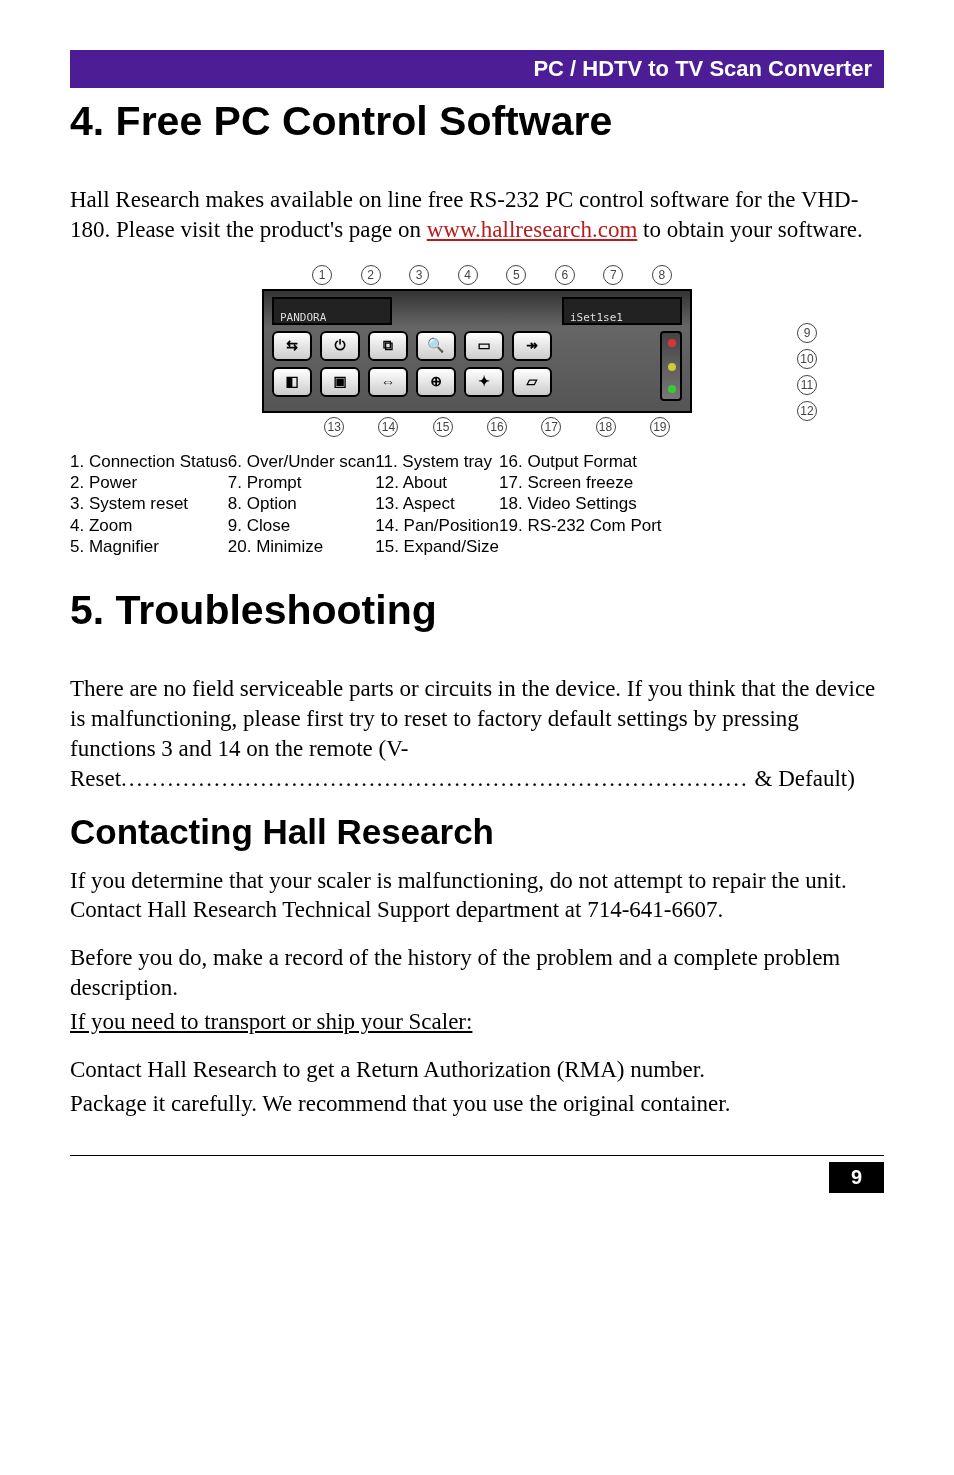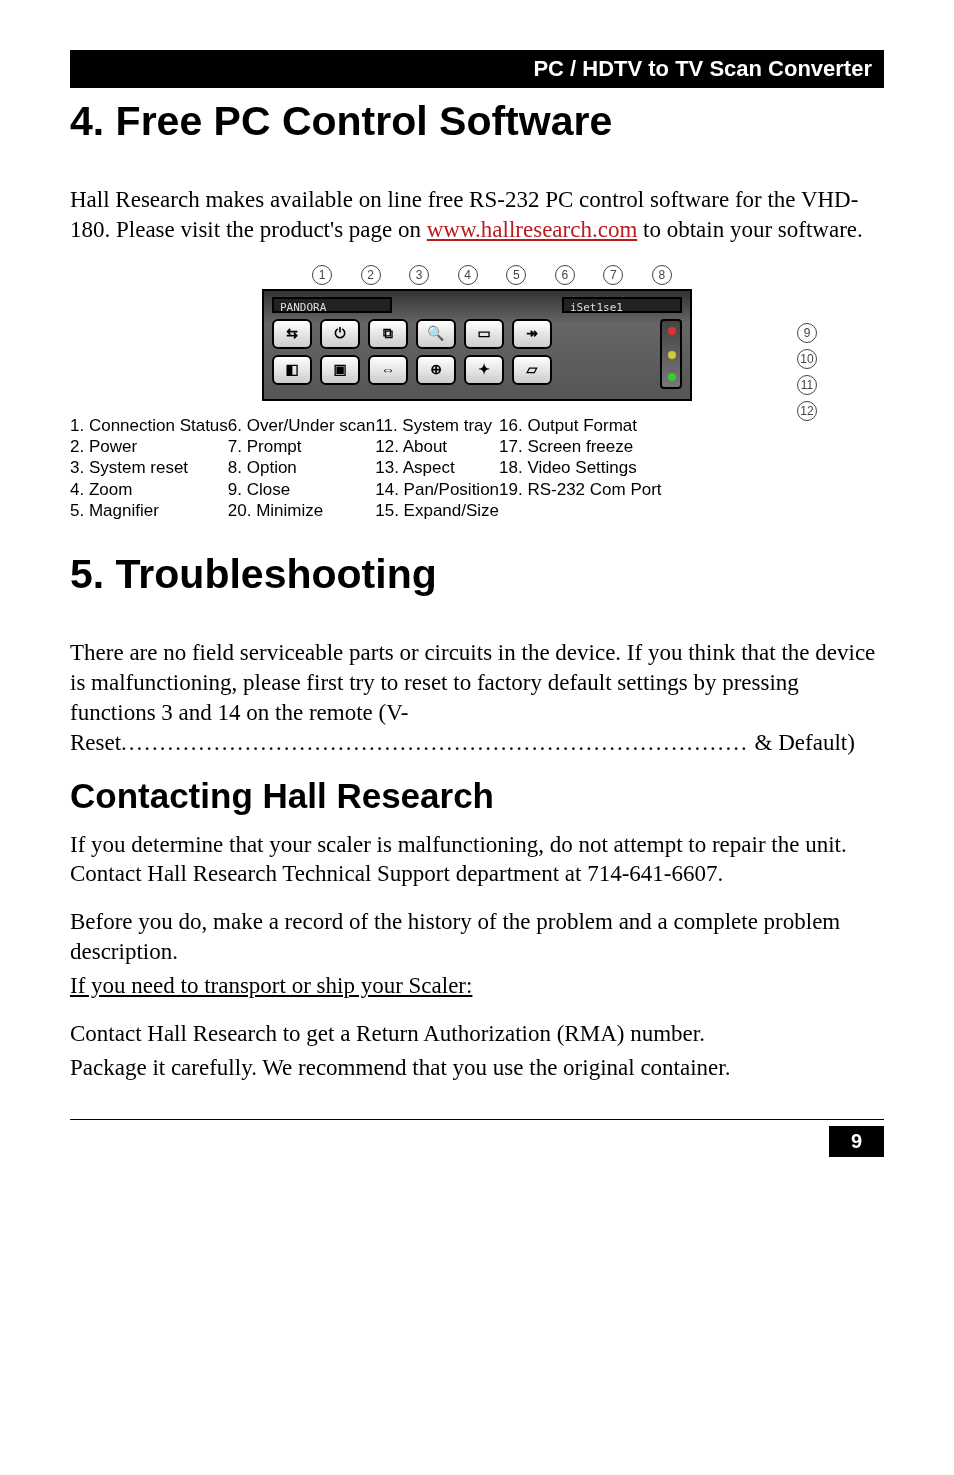--- a/index.html
+++ b/index.html
@@ -1,20 +1,20 @@
 <!DOCTYPE html>
 <html><head>
 <meta charset="utf-8">
 <style>
   * { box-sizing: border-box; margin: 0; padding: 0; }
   html, body { width: 954px; height: 1475px; background: #fff; font-family: "Times New Roman", Times, serif; color: #000; }
   .page { padding: 50px 70px 40px 70px; }
 
   .header-bar {
-    background: #000000;
+    background: #4c1d95;
     color: #fff;
     font-family: Arial, Helvetica, sans-serif;
     font-weight: bold;
     font-size: 22px;
     text-align: right;
     padding: 6px 12px 6px 12px;
     margin-bottom: 8px;
   }
 
   h1.section-title {
@@ -73,21 +73,21 @@
     margin: 0 auto;
     border: 2px solid #000;
     background: linear-gradient(#333, #666 30%, #555);
     padding: 6px 8px 8px 8px;
     position: relative;
   }
   .panel-top-row { display: flex; justify-content: space-between; margin-bottom: 6px; }
   .lcd {
     background: #222; border: 2px solid #000;
     font-family: monospace; font-size: 11px; color: #ddd;
-    padding: 2px 6px; width: 120px; height: 16px; overflow: hidden;
+    padding: 12px 6px; width: 120px; height: 16px; overflow: hidden;
   }
   .btn-row { display: flex; gap: 8px; align-items: center; margin-bottom: 6px; }
   .sq-btn {
     width: 40px; height: 30px;
     background: linear-gradient(#fff,#ccc);
     border: 2px solid #000; border-radius: 6px;
     display: flex; align-items: center; justify-content: center;
     font-size: 14px; font-weight: bold;
   }
   .vbar {
@@ -199,20 +199,29 @@
             </div>
           </div>
           <div class="vbar">
             <div class="dot r"></div>
             <div class="dot y"></div>
             <div class="dot g"></div>
           </div>
         </div>
       </div>
 
+      <div class="callout-row bottom">
+        <span class="circ">13</span>
+        <span class="circ">14</span>
+        <span class="circ">15</span>
+        <span class="circ">16</span>
+        <span class="circ">17</span>
+        <span class="circ">18</span>
+        <span class="circ">19</span>
+      </div>
     </div>
   </div>
 
   <div class="legend-block">
     <div class="legend-col">
       <div>1. Connection Status</div>
       <div>2. Power</div>
       <div>3. System reset</div>
       <div>4. Zoom</div>
       <div>5. Magnifier</div>

